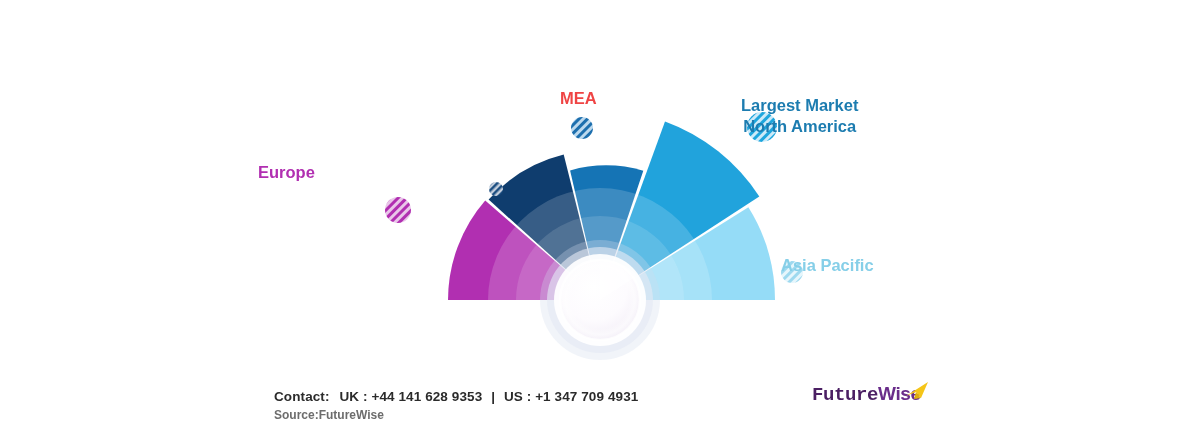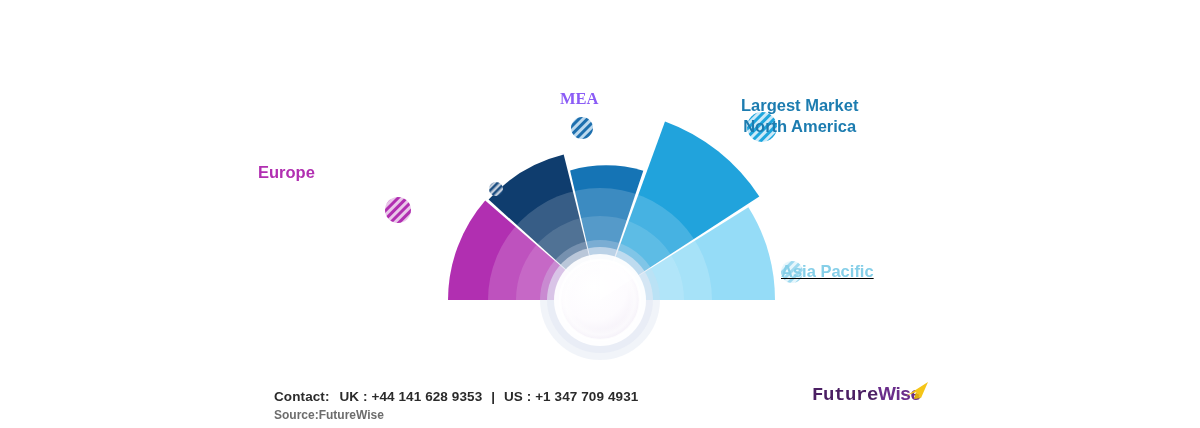--- a/index.html
+++ b/index.html
@@ -69,42 +69,40 @@
   }
 
   
   #label-mea {
     left: 560px;
     top: 88px;
     flex-direction: column;
     gap: 7px;
   }
   #label-mea .label-text {
-    color: #8b5cf6;
+    color: #ef4444;
     font-size: 16.5px;
     text-align: right;
-    font-family: Liberation Serif, serif;
   }
 
   
   #label-na {
     left: 741px;
     top: 95px;
   }
   #label-na .label-text {
     color: #1c7cb0;
     font-size: 16.5px;
     text-align: center;
   }
 
   
   #label-ap {
     left: 781px;
-    top: 261px;
-    text-decoration: underline;
+    top: 255px;
   }
   #label-ap .label-text {
     color: #86cfe8;
     font-size: 16.5px;
   }
 
   
   #footer {
     position: absolute;
     left: 0;

